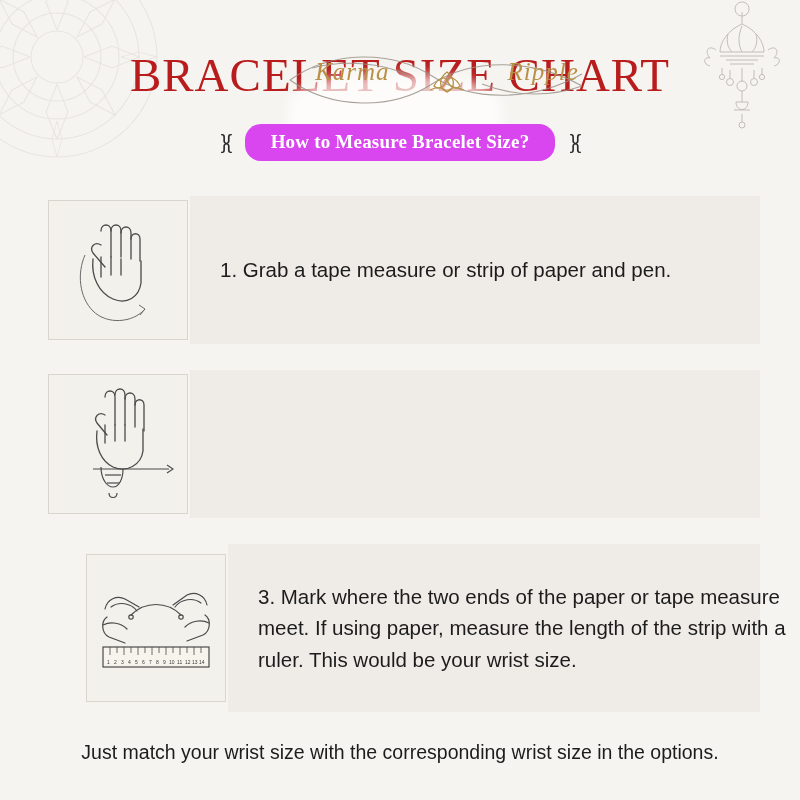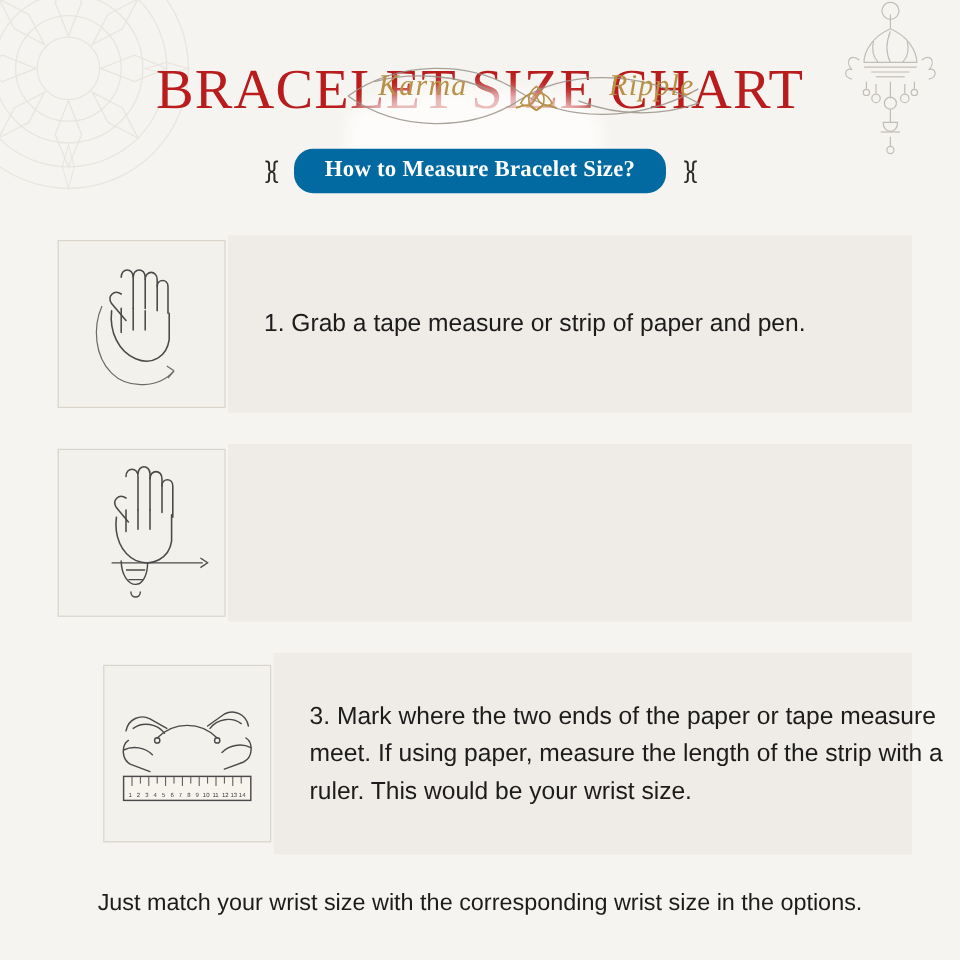--- a/index.html
+++ b/index.html
@@ -54,21 +54,21 @@
   }
   .brand-name span.k { margin-right: 118px; }
 
   
   .subtitle-row {
     position: absolute; top: 124px; left: 0; width: 800px;
     text-align: center;
   }
   .pill {
     display: inline-block;
-    background: #0369a1;
+    background: #d946ef;
     color: #ffffff;
     border-radius: 16px;
     padding: 7px 26px 8px;
     font-family: "Liberation Serif", serif;
     font-size: 19px;
     font-weight: bold;
     letter-spacing: .2px;
     vertical-align: middle;
   }
   .flourish {

